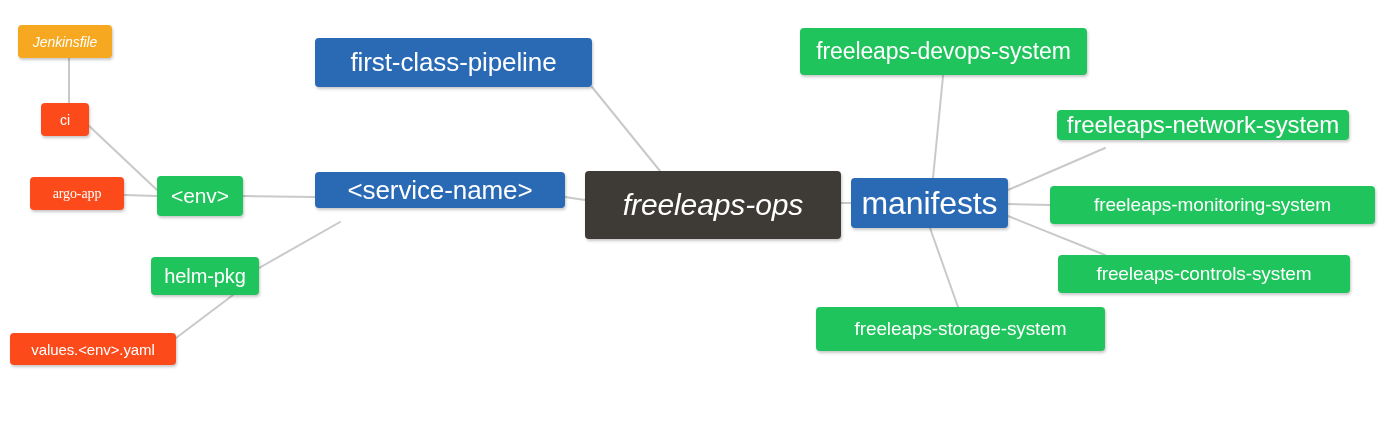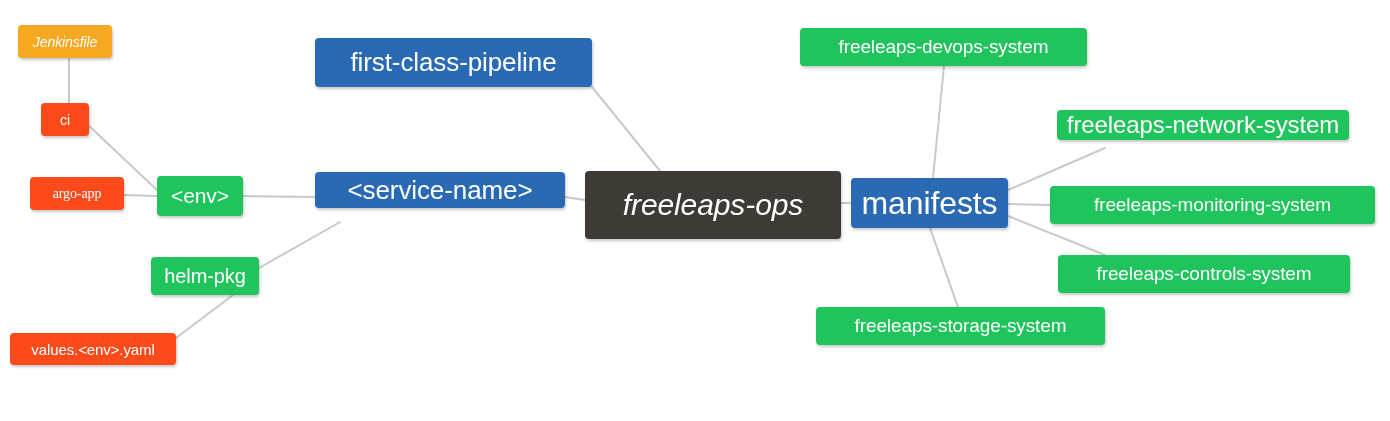--- a/index.html
+++ b/index.html
@@ -68,19 +68,19 @@
       <div class="node n-orange" style="left: 18px; top: 25px; width: 94px; height: 33px; font-size: 14px; font-style: italic;">Jenkinsfile</div>
       <div class="node n-red" style="left: 41px; top: 103px; width: 48px; height: 33px; font-size: 14px; text-align: right;">ci</div>
       <div class="node n-red" style="left: 30px; top: 177px; width: 94px; height: 33px; font-size: 14px; font-family: Liberation Serif, serif;">argo-app</div>
       <div class="node n-green" style="left: 157px; top: 176px; width: 86px; height: 40px; font-size: 21px;">&lt;env&gt;</div>
       <div class="node n-green" style="left: 151px; top: 257px; width: 108px; height: 38px; font-size: 20px;">helm-pkg</div>
       <div class="node n-red" style="left: 10px; top: 333px; width: 166px; height: 32px; font-size: 15px;">values.&lt;env&gt;.yaml</div>
       <div class="node n-blue" style="left: 315px; top: 38px; width: 277px; height: 49px; font-size: 26px;">first-class-pipeline</div>
       <div class="node n-blue" style="left: 315px; top: 172px; width: 250px; height: 36px; font-size: 26px;">&lt;service-name&gt;</div>
       <div class="node n-dark" style="left: 585px; top: 171px; width: 256px; height: 68px; font-size: 30px;">freeleaps-ops</div>
       <div class="node n-blue" style="left: 851px; top: 178px; width: 157px; height: 50px; font-size: 32px;">manifests</div>
-      <div class="node n-green" style="left: 800px; top: 28px; width: 287px; height: 38px; font-size: 19px;">freeleaps-devops-system</div>
+      <div class="node n-green" style="left: 800px; top: 28px; width: 287px; height: 47px; font-size: 23px;">freeleaps-devops-system</div>
       <div class="node n-green" style="left: 1057px; top: 110px; width: 292px; height: 30px; font-size: 24px;">freeleaps-network-system</div>
       <div class="node n-green" style="left: 1050px; top: 186px; width: 325px; height: 38px; font-size: 19px;">freeleaps-monitoring-system</div>
       <div class="node n-green" style="left: 1058px; top: 255px; width: 292px; height: 38px; font-size: 19px;">freeleaps-controls-system</div>
-      <div class="node n-green" style="left: 816px; top: 307px; width: 289px; height: 38px; font-size: 19px;">freeleaps-storage-system</div>
+      <div class="node n-green" style="left: 816px; top: 307px; width: 289px; height: 44px; font-size: 19px;">freeleaps-storage-system</div>
     </div>
 </div>
 
 </body></html>

